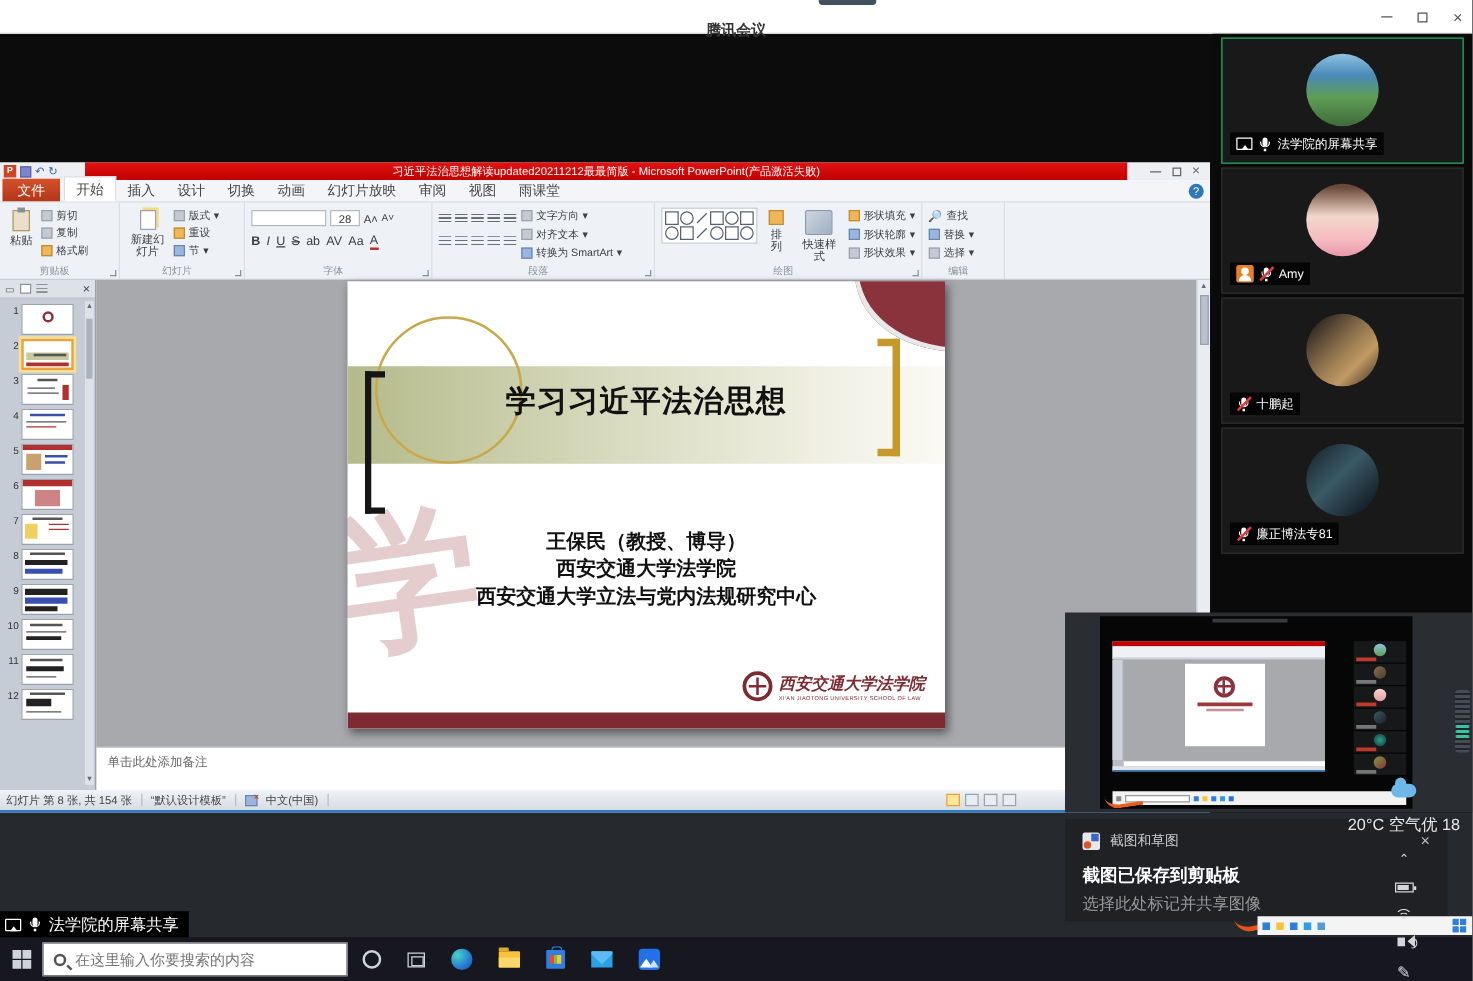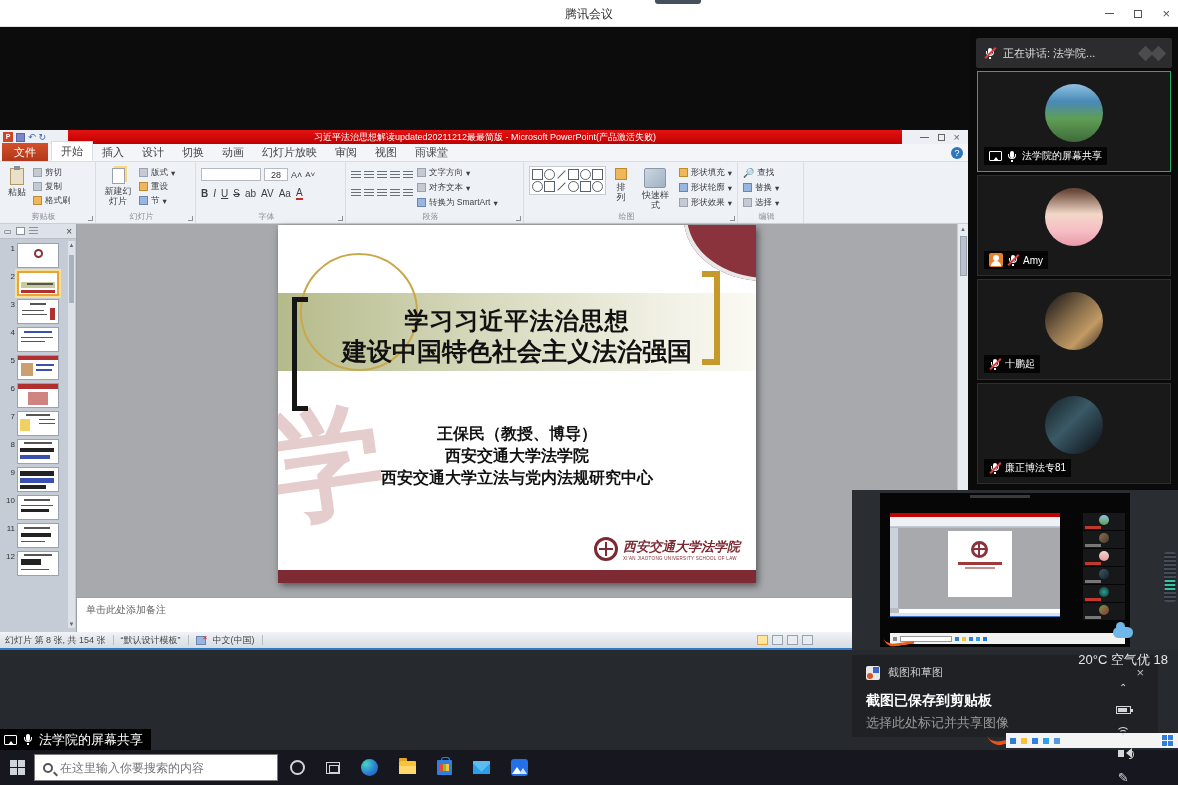--- a/index.html
+++ b/index.html
@@ -1,21 +1,21 @@
 <!DOCTYPE html>
 <html><head>
 <meta charset="utf-8">
 <style>
   * { margin:0; padding:0; box-sizing:border-box; }
   body { font-family:"Liberation Sans","DejaVu Sans",sans-serif; background:#000; }
   .screen { position:relative; width:1178px; height:785px; overflow:hidden; background:#0c0c0c; }
 
   
   .titlebar { position:absolute; left:0; top:0; width:1178px; height:27px; background:#fff; border-bottom:1px solid #e3e3e3; }
-  .tb-title { position:absolute; left:0; right:0; top:6px; text-align:center; font-size:12px; color:#333; }
+  .tb-title { position:absolute; left:0; right:0; top:16px; text-align:center; font-size:12px; color:#333;font-weight:bold; }
   .tb-notch { position:absolute; left:655px; top:0; width:46px; height:4px; background:#44505c; border-radius:0 0 3px 3px; }
   .tb-controls { position:absolute; right:8px; top:0; height:27px; display:flex; align-items:center; gap:20px; color:#555; }
   .wc-min { width:9px; height:1px; background:#555; }
   .wc-max { width:8px; height:8px; border:1px solid #555; }
   .wc-close { font-size:13px; line-height:1; color:#555; }
 
   
   .lower-band { position:absolute; left:0; top:650px; width:1178px; height:100px; background:#26292d; }
 
   
@@ -545,21 +545,20 @@
       <div class="ppt-right">
         <div class="editing">
           <div class="slide">
             <div class="sl-wm">学</div>
             <div class="sl-corner"></div>
             <div class="sl-band"></div>
             <div class="sl-circle"></div>
             <div class="sl-brl"></div>
             <div class="sl-brr"></div>
             <div class="sl-t1">学习习近平法治思想</div>
-            <div class="sl-t2">建设中国特色社会主义法治强国</div>
             <div class="sl-author">
               <div>王保民（教授、博导）</div>
               <div>西安交通大学法学院</div>
               <div>西安交通大学立法与党内法规研究中心</div>
             </div>
             <div class="sl-logo">
               <span class="crest"></span>
               <span>
                 <div class="logo-cn">西安交通大学法学院</div>
                 <div class="logo-en">XI'AN JIAOTONG UNIVERSITY SCHOOL OF LAW</div>
@@ -588,32 +587,20 @@
         <span class="vbtn sel"></span>
         <span class="vbtn"></span>
         <span class="vbtn"></span>
         <span class="vbtn"></span>
       </span>
     </div>
     <div class="ppt-blue"></div>
   </div>
 
   <div class="sidebar">
-    <div class="speak-head">
-      <span class="micw muted">
-          <span class="cap"></span>
-          <span class="cup"></span>
-          <span class="stem"></span>
-        </span>
-      <span class="speak-text">正在讲话: 法学院...</span>
-      <span class="speak-logo">
-          <span class="diam"></span>
-          <span class="diam"></span>
-        </span>
-    </div>
 
     <div class="vtile active">
       <span class="avatar av1"></span>
       <span class="vlabel">
         <span class="scrw"></span>
         <span class="micw">
             <span class="cap"></span>
             <span class="cup"></span>
             <span class="stem"></span>
           </span>

